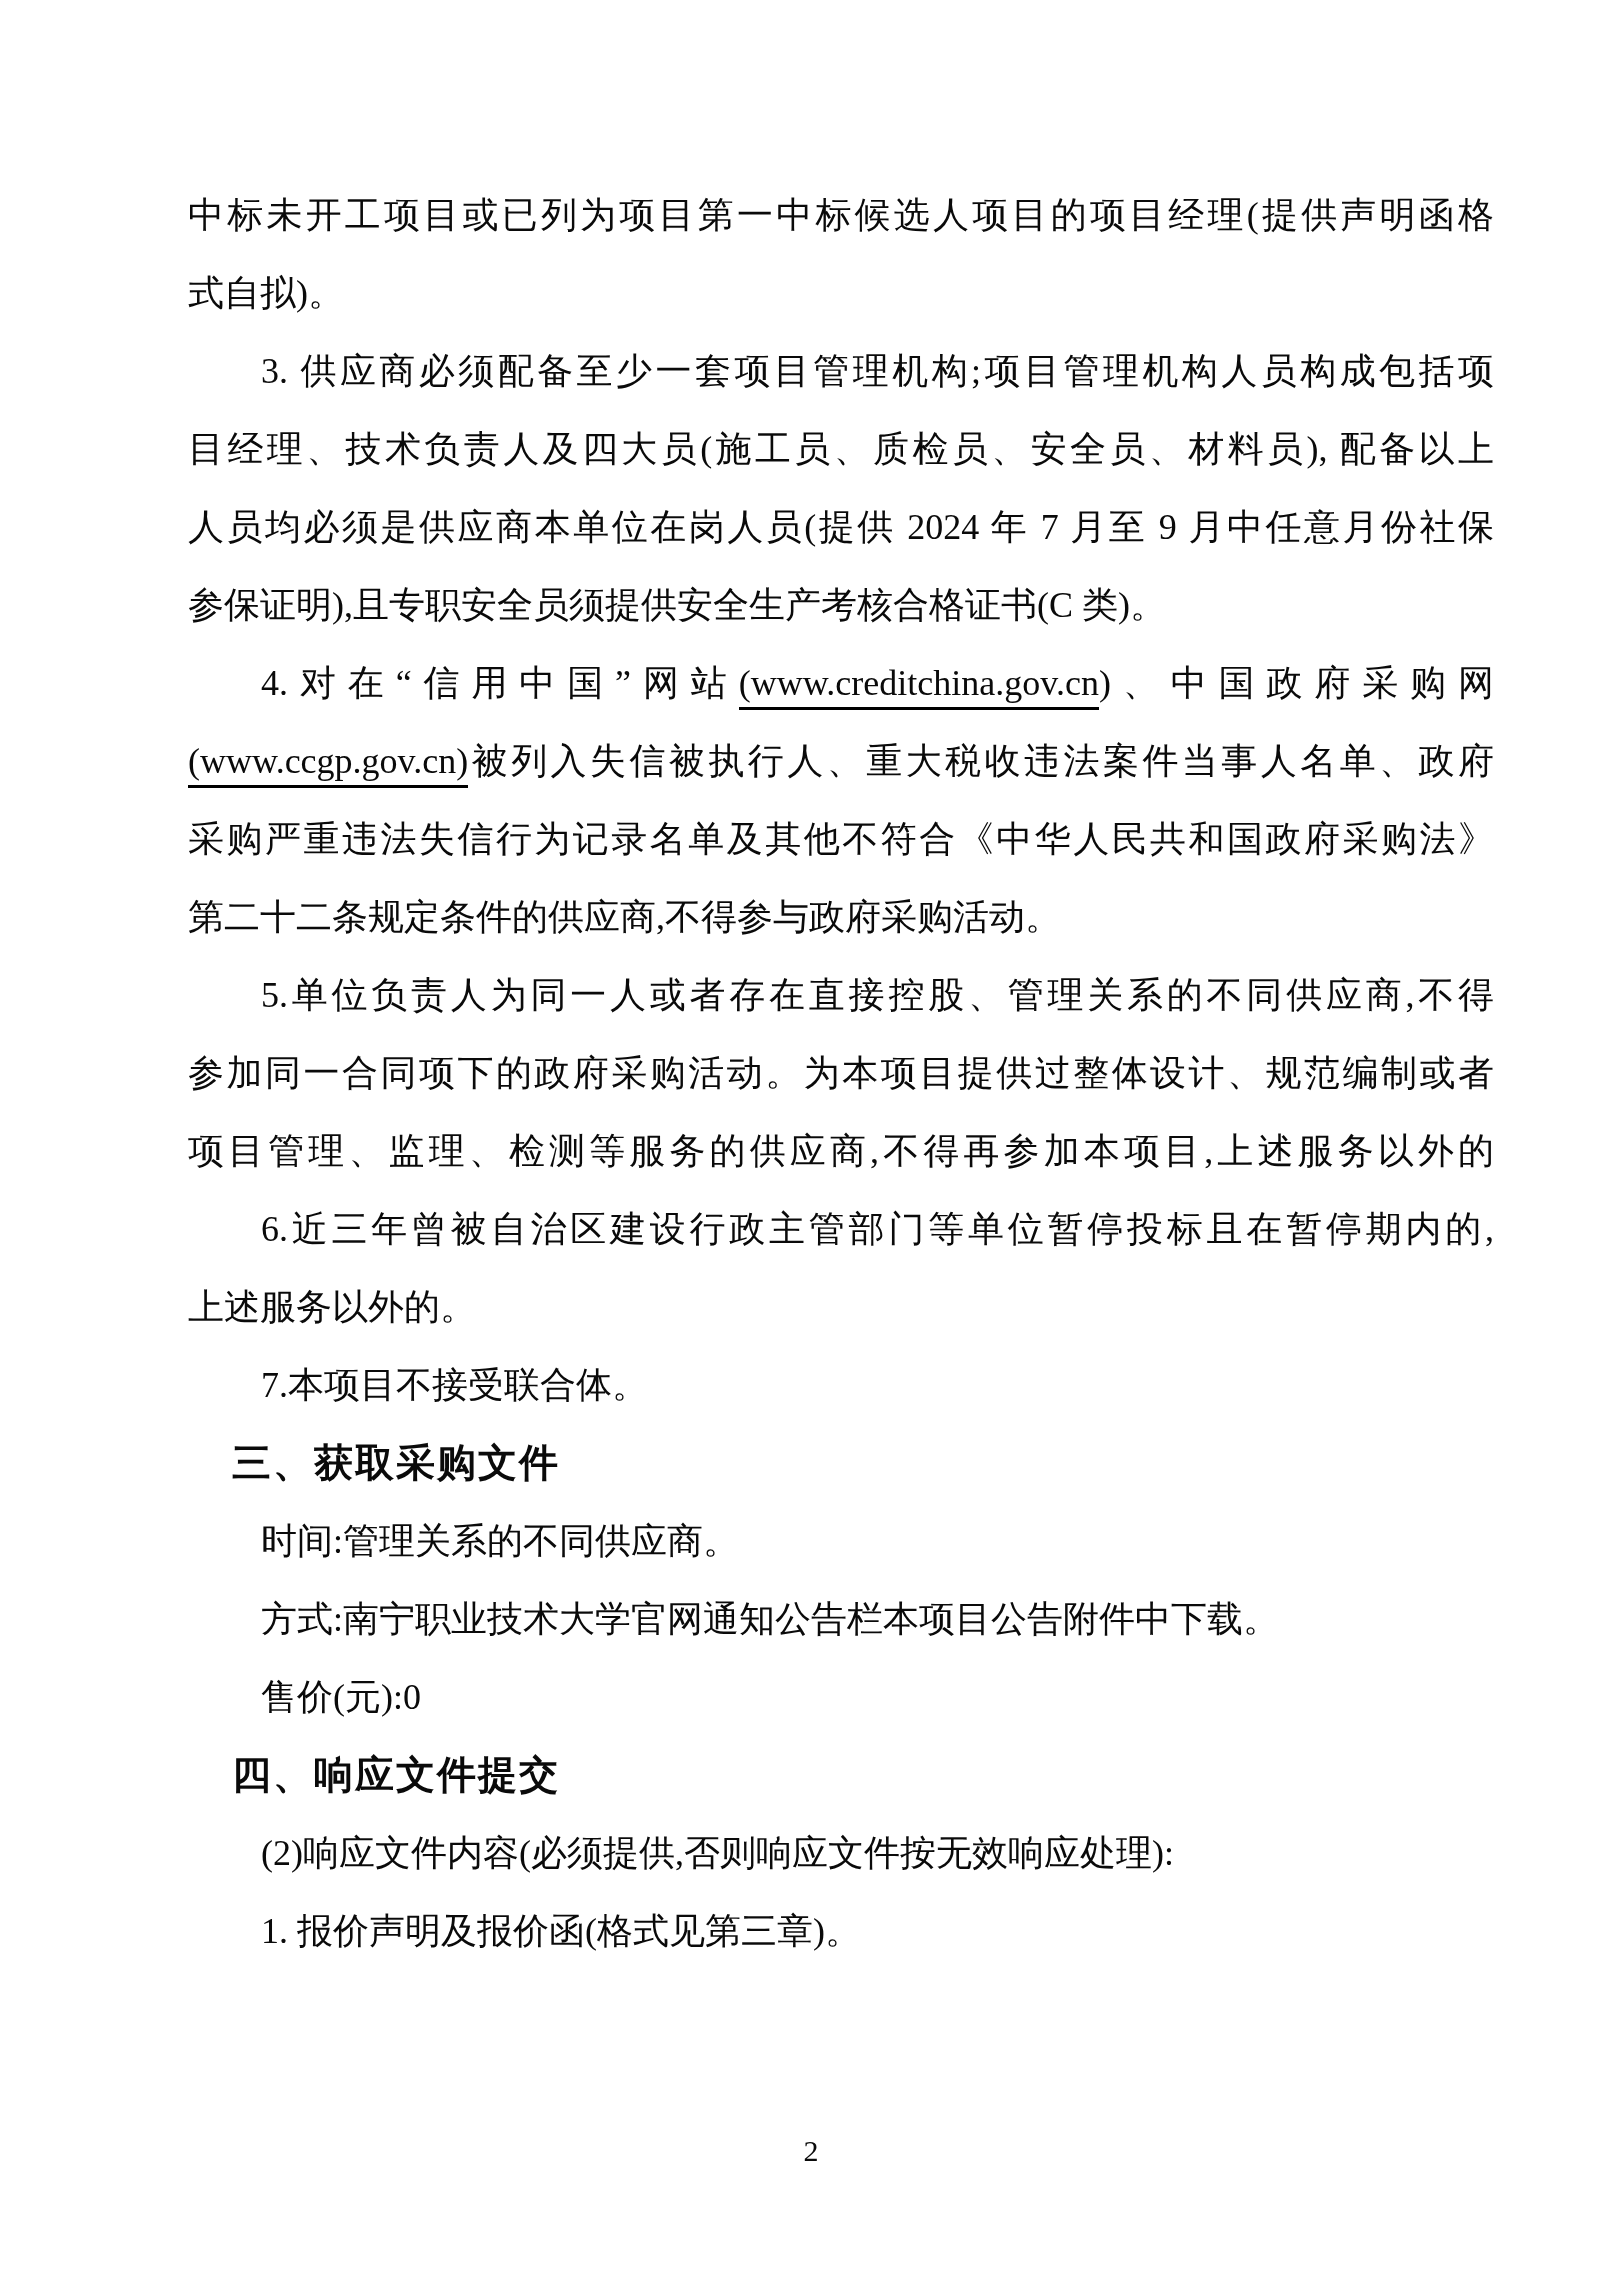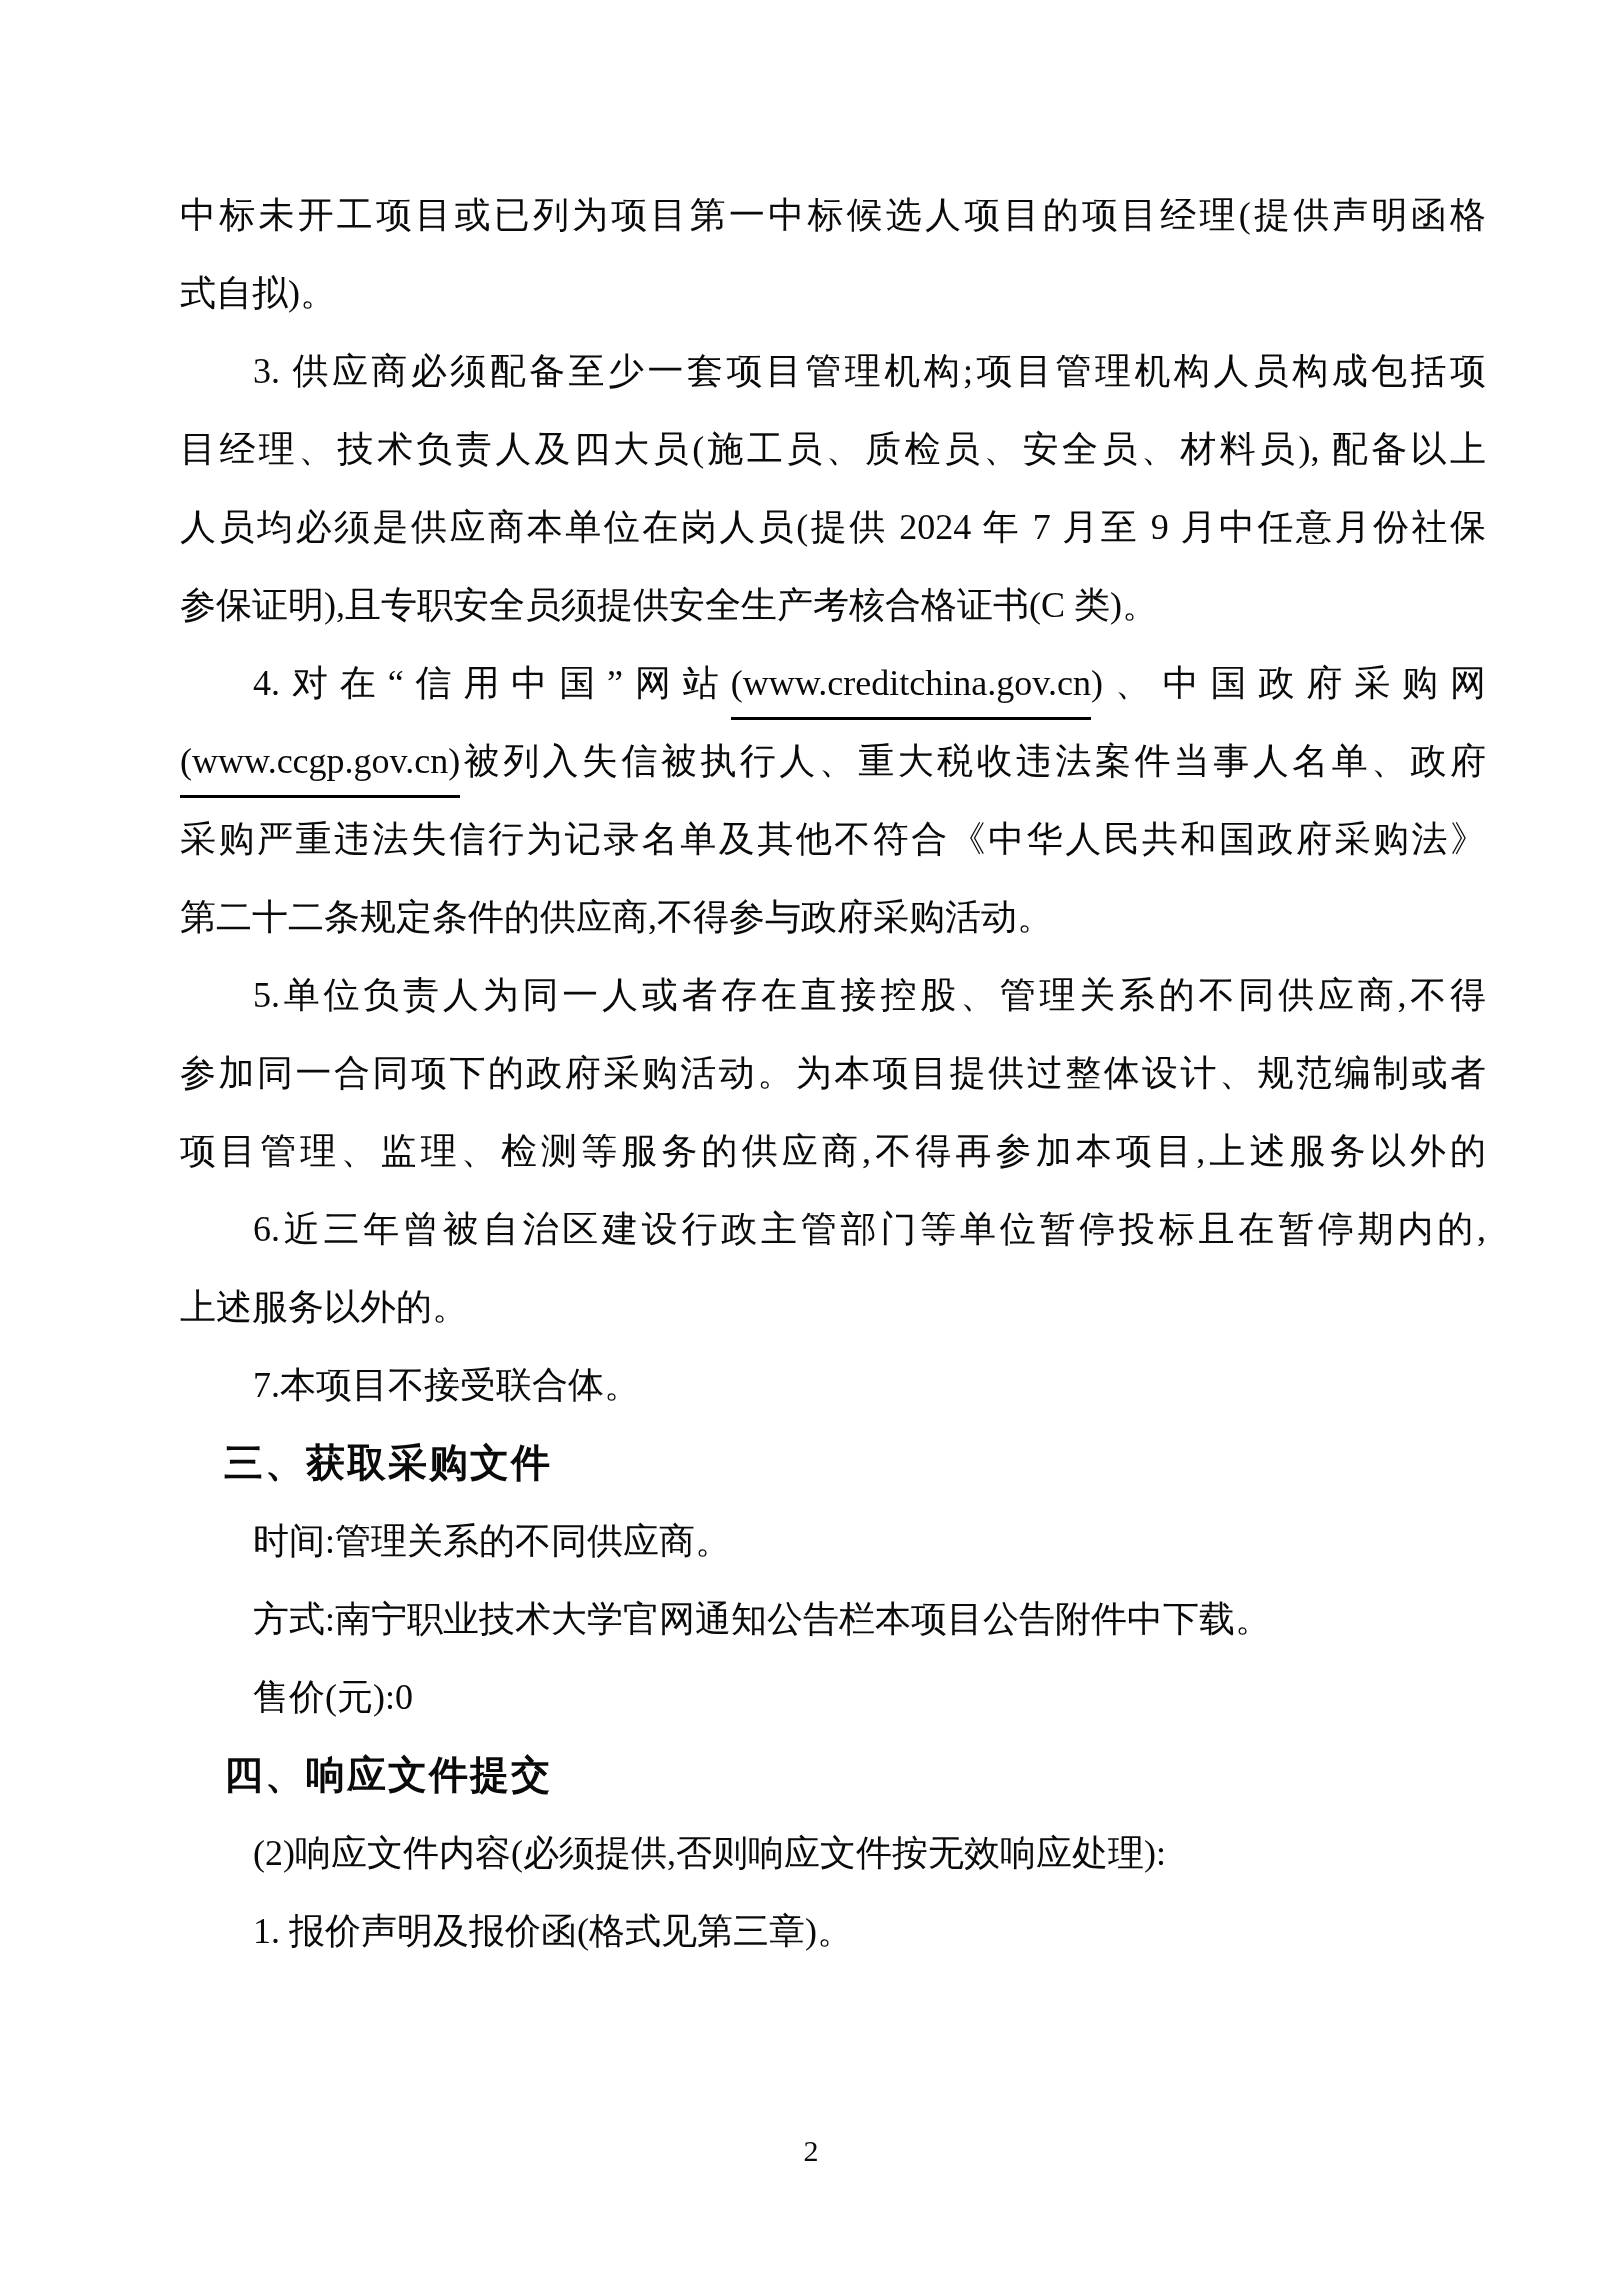--- a/index.html
+++ b/index.html
@@ -15,21 +15,21 @@
     position: relative;
     overflow: hidden;
   }
   .sheet {
     position: absolute;
     inset: 0;
     background: #ffffff;
   }
   .doc {
     position: absolute;
-    left: 180px;
+    left: 188px;
     top: 176px;
     width: 1306px;
   }
   .line {
     height: 78px;
     line-height: 78px;
     font-size: 36px;
     white-space: pre-wrap;
     color: #0a0a0a;
   }
@@ -41,21 +41,21 @@
     padding-left: 73px;
   }
   .line.heading {
     font-size: 39px;
     font-weight: 700;
     letter-spacing: 2px;
     margin-left: 44px;
   }
   .u {
     border-bottom: 3.9px solid #000000;
-    padding-bottom: 14px;
+    padding-bottom: 4px;
   }
   .pagefoot {
     position: absolute;
     left: 0;
     top: 2129px;
     width: 1622px;
     text-align: center;
     font-size: 30px;
     line-height: 43px;
     color: #0a0a0a;

